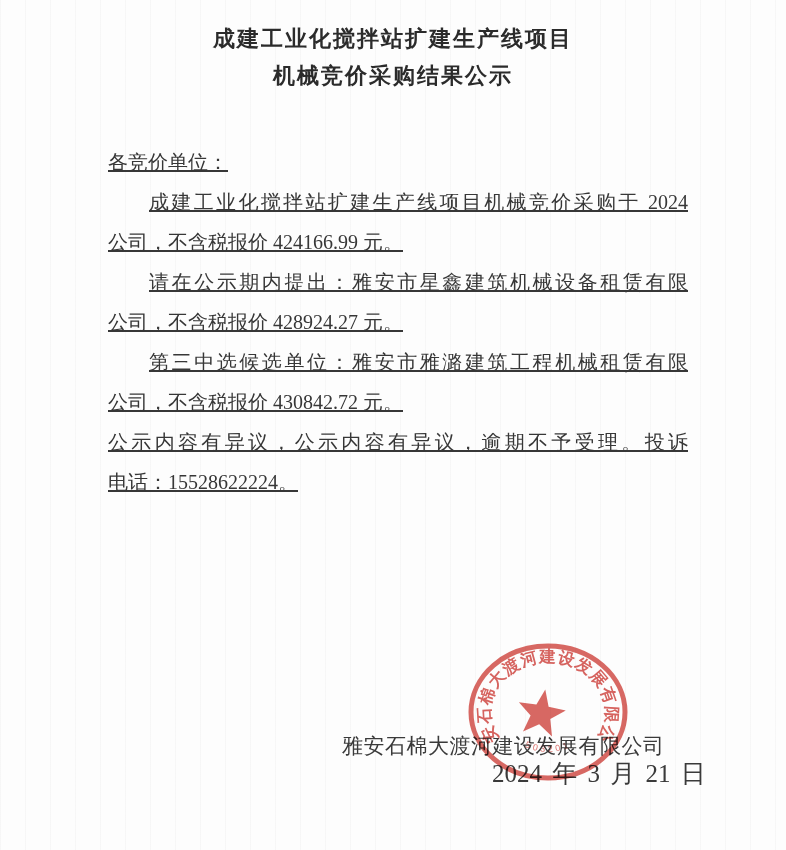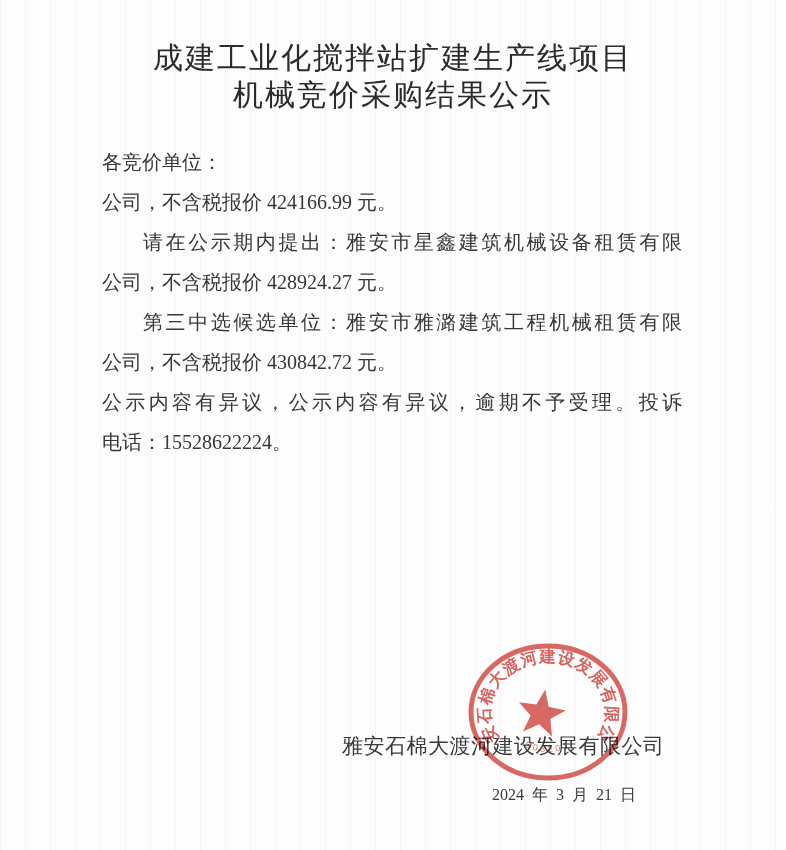--- a/index.html
+++ b/index.html
@@ -24,36 +24,36 @@
   }
 
   
   .title-block {
     position: absolute;
     top: 20px;
     left: 0;
     width: 100%;
     text-align: center;
     font-family: "Liberation Sans", "DejaVu Sans", sans-serif;
-    font-weight: 400;
-    font-size: 30px;
+    font-weight: 700;
+    font-size: 22px;
     line-height: 37px;
     letter-spacing: 2px;
     color: #2b2b2b;
-    margin-top: 19px;
   }
 
   
   .body-block {
     position: absolute;
     top: 142px;
-    left: 102px;
+    left: 108px;
     width: 580px;
     font-size: 20px;
     color: #373737;
+    text-decoration: underline;
   }
   .line {
     height: 40px;
     line-height: 40px;
     text-align: left;
   }
   .line.j {
     text-align: justify;
     text-align-last: justify;
   }
@@ -70,23 +70,23 @@
     position: absolute;
     top: 733px;
     left: 342px;
     font-size: 21px;
     line-height: 26px;
     letter-spacing: 0.5px;
     color: #3a3a3a;
   }
   .sig-date {
     position: absolute;
-    top: 782px;
+    top: 761px;
     left: 492px;
-    font-size: 16px;
+    font-size: 25px;
     line-height: 26px;
     word-spacing: 4px;
     color: #3a3a3a;
   }
 
   
   .seal {
     position: absolute;
     left: 466px;
     top: 641px;
@@ -104,20 +104,21 @@
 <div class="page">
 
   <div class="title-block">
     <div>成建工业化搅拌站扩建生产线项目</div>
     <div>机械竞价采购结果公示</div>
   </div>
 
   <div class="body-block">
     <div class="line">各竞价单位：</div>
 
+    <div class="line j indent">成建工业化搅拌站扩建生产线项目机械竞价采购于 2024</div>
 
     <div class="line">公司，不含税报价 424166.99 元。</div>
 
     <div class="line j indent">请在公示期内提出：雅安市星鑫建筑机械设备租赁有限</div>
     <div class="line">公司，不含税报价 428924.27 元。</div>
 
     <div class="line j indent">第三中选候选单位：雅安市雅潞建筑工程机械租赁有限</div>
     <div class="line">公司，不含税报价 430842.72 元。</div>
 
     <div class="line j">公示内容有异议，公示内容有异议，逾期不予受理。投诉</div>

